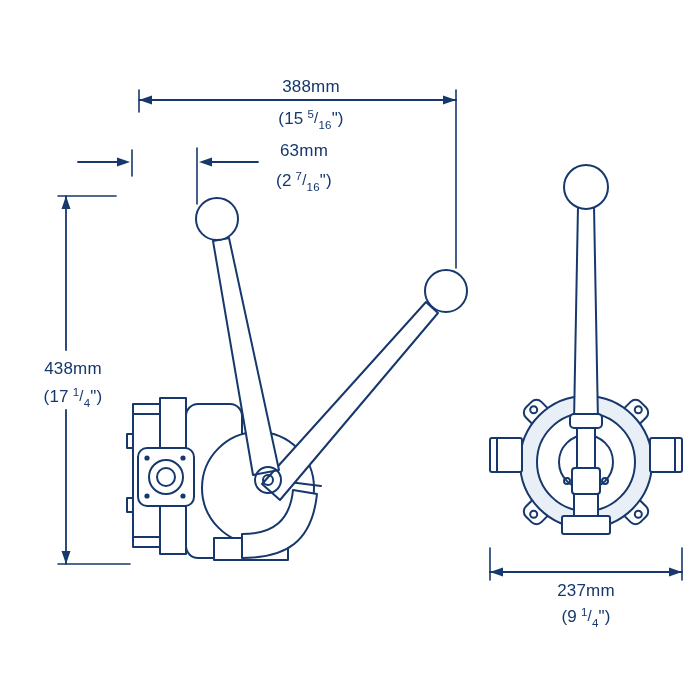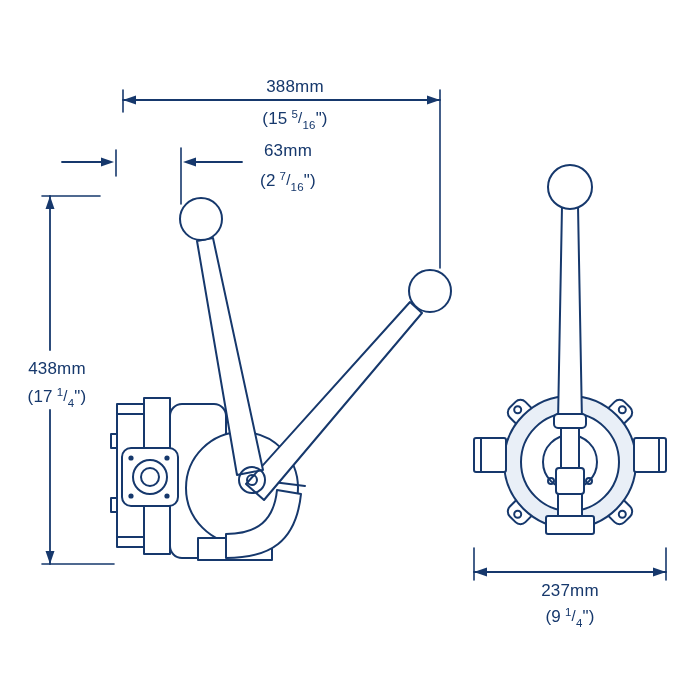--- a/index.html
+++ b/index.html
@@ -2,21 +2,21 @@
 <html style="--line: #16386c; --shade: #e9eff7; --background: #ffffff;"><head>
 <meta charset="utf-8">
 <style>
   :root{
     --line:#16386c;
     --shade:#e9eff7;
     --background:#ffffff;
   }
   html,body{margin:0;padding:0;}
   body{width:700px;height:700px;background:var(--background);overflow:hidden;}
-  .canvas{position:relative;width:647px;height:700px;background:var(--background);}
+  .canvas{position:relative;width:647px;height:700px;background:var(--background);padding-left:16px;}
   svg{display:block;}
   .ln{fill:none;stroke:var(--line);stroke-width:2;stroke-linecap:round;stroke-linejoin:round;}
   .dimln{fill:none;stroke:var(--line);stroke-width:1.8;stroke-linecap:round;}
   .extln{fill:none;stroke:var(--line);stroke-width:1.6;stroke-linecap:round;}
   .shape{fill:#ffffff;stroke:var(--line);stroke-width:2;stroke-linejoin:round;}
   .shade{fill:var(--shade);stroke:var(--line);stroke-width:2;}
   .arrow{fill:var(--line);stroke:none;}
   .dim-text{fill:var(--line);font-family:"Liberation Sans",sans-serif;font-size:17px;font-weight:500;letter-spacing:.2px;}
   .frac{font-size:11.5px;}
   .slash{font-size:15px;}

